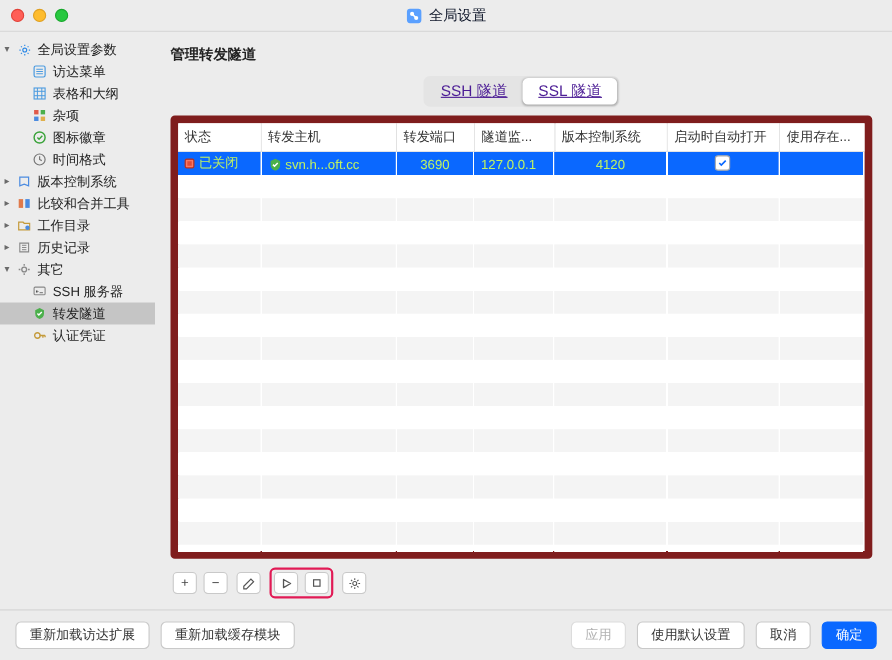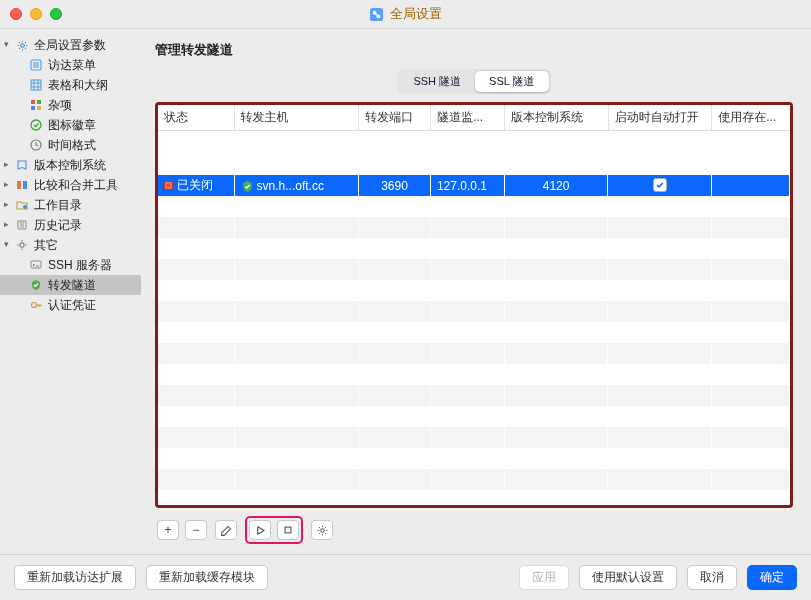--- a/index.html
+++ b/index.html
@@ -4,43 +4,43 @@
 <style>
 * { box-sizing: border-box; margin: 0; padding: 0; }
 body { font-family: -apple-system, "Helvetica Neue", Arial, sans-serif; font-size: 13px; background: #ececec; width: 811px; height: 600px; overflow: hidden; color: #222; }
 .window { width: 811px; height: 600px; background: #ececec; display: flex; flex-direction: column; }
 .titlebar { height: 28px; display: flex; align-items: center; padding: 0 10px; position: relative; }
 .traffic { display: flex; gap: 8px; }
 .tdot { width: 12px; height: 12px; border-radius: 50%; }
 .tdot.red { background: #ff5f57; border: 0.5px solid #e14138; }
 .tdot.yellow { background: #febc2e; border: 0.5px solid #dfa022; }
 .tdot.green { background: #28c840; border: 0.5px solid #18a82c; }
-.title-center { position: absolute; left: 0; right: 0; text-align: center; font-size: 13px; color: #a16207; pointer-events: none; display: flex; align-items: center; justify-content: center; gap: 6px; }
+.title-center { position: absolute; left: 0; right: 0; text-align: center; font-size: 13px; color: #0f172a; pointer-events: none; display: flex; align-items: center; justify-content: center; gap: 6px; }
 .title-center .appicon { width: 15px; height: 15px; display: inline-flex; }
 .body { flex: 1; display: flex; border-top: 1px solid #d7d7d7; min-height: 0; }
 .sidebar { width: 141px; background: #ececec; padding: 6px 0; overflow-y: auto; font-size: 12px; }
 .side-row { display: flex; align-items: center; height: 20px; padding-left: 4px; cursor: default; white-space: nowrap; }
 .side-row.child { padding-left: 28px; }
 .side-row.selected { background: #c5c5c5; }
 .caret { width: 10px; display: inline-block; font-size: 9px; color: #6a6a6a; transform: translateY(-1px); }
 .side-icon { width: 16px; height: 16px; display: inline-flex; align-items: center; justify-content: center; margin-right: 4px; font-size: 11px; }
 .content { flex: 1; display: flex; flex-direction: column; padding: 12px 18px 6px 14px; min-width: 0; }
 .section-title { font-size: 13px; font-weight: 600; margin-bottom: 10px; color: #222; }
 .tabbar { display: flex; justify-content: center; margin-bottom: 8px; }
 .seg { display: flex; background: #e4e4e4; border-radius: 6px; padding: 2px; }
-.seg button { border: none; background: transparent; padding: 3px 14px; font-size: 11px; border-radius: 5px; cursor: pointer; color: #0f172a; }
+.seg button { border: none; background: transparent; padding: 3px 14px; font-size: 14px; border-radius: 5px; cursor: pointer; color: #4c1d95; text-decoration: underline; }
 .seg button.active { background: #fff; box-shadow: 0 0.5px 2px rgba(0,0,0,0.25); }
-.table-wrap { flex: 1; border: 3px solid #7f1d1d; border-radius: 4px; background: #fff; overflow: hidden; display: flex; flex-direction: column; gap: 44px; }
+.table-wrap { flex: 1; border: 7px solid #7f1d1d; border-radius: 4px; background: #fff; overflow: hidden; display: flex; flex-direction: column; }
 table { width: 100%; border-collapse: collapse; font-size: 12px; table-layout: fixed; }
 thead th { text-align: left; padding: 4px 6px; font-weight: 400; color: #333; border-right: 1px solid #e1e1e1; background: #fff; border-bottom: 1px solid #dedede; position: sticky; top: 0; white-space: nowrap; overflow: hidden; text-overflow: ellipsis; }
 thead th:last-child { border-right: none; }
 tbody tr { height: 21px; }
 tbody tr:nth-child(odd) { background: #f4f4f4; }
 tbody tr:nth-child(even) { background: #fff; }
-tbody tr.sel td { background: #0a68ff; color: #ffffff; }
+tbody tr.sel td { background: #0a68ff; color: #bef264; }
 tbody td { padding: 0 6px; border-right: 1px solid transparent; white-space: nowrap; overflow: hidden; text-overflow: ellipsis; }
 .stdot { width: 9px; height: 9px; background: #e24c3a; border: 1px solid #b43121; display: inline-block; border-radius: 2px; margin-right: 4px; vertical-align: -1px; box-shadow: inset 0 0 0 1.5px #f97965; }
 .shield { display: inline-flex; width: 13px; height: 13px; margin-right: 3px; vertical-align: -3px; }
 .num-right { text-align: center; }
 .check { display: inline-flex; width: 14px; height: 14px; background: #fff; border: 1px solid #aaa; border-radius: 3px; align-items: center; justify-content: center; color: #0a68ff; }
 tr.sel .check { background: #fff; color: #0a68ff; }
 .toolbar { display: flex; gap: 8px; padding: 8px 2px 4px 2px; align-items: center; }
 .tbtn-group { display: flex; gap: 6px; }
 .tbtn { width: 22px; height: 20px; border: 1px solid #c9c9c9; border-radius: 4px; background: #fff; display: inline-flex; align-items: center; justify-content: center; font-size: 12px; color: #444; cursor: pointer; }
 .highlight-box { border: 2px solid #e11a55; border-radius: 5px; padding: 2px; display: inline-flex; gap: 6px; }

